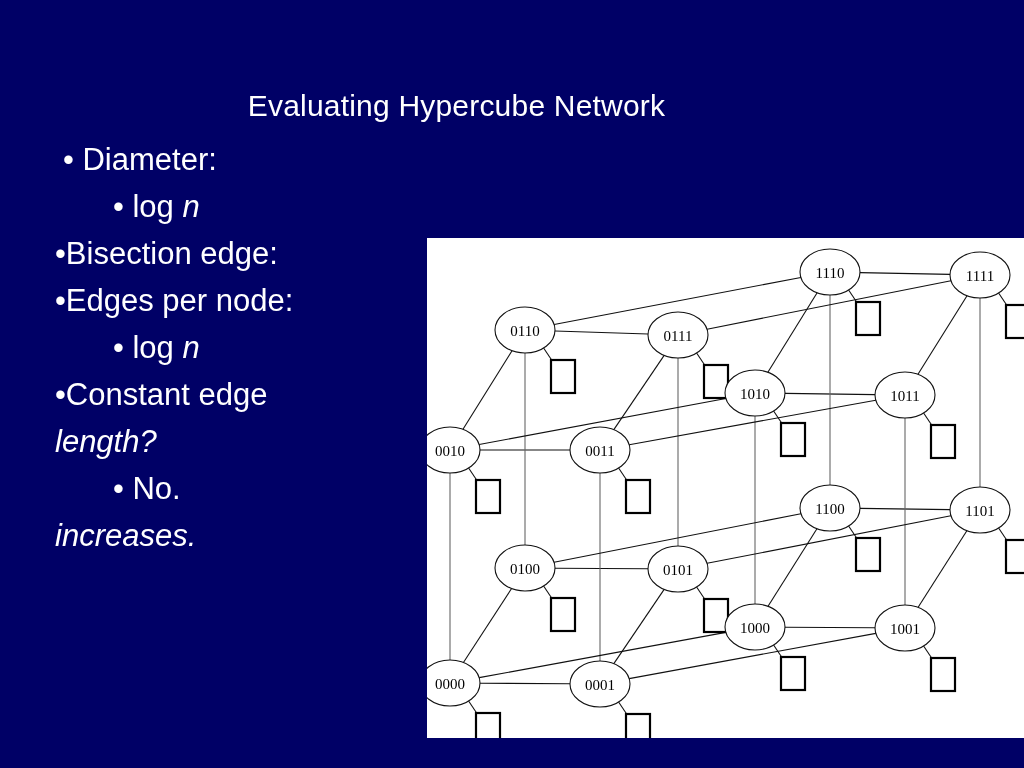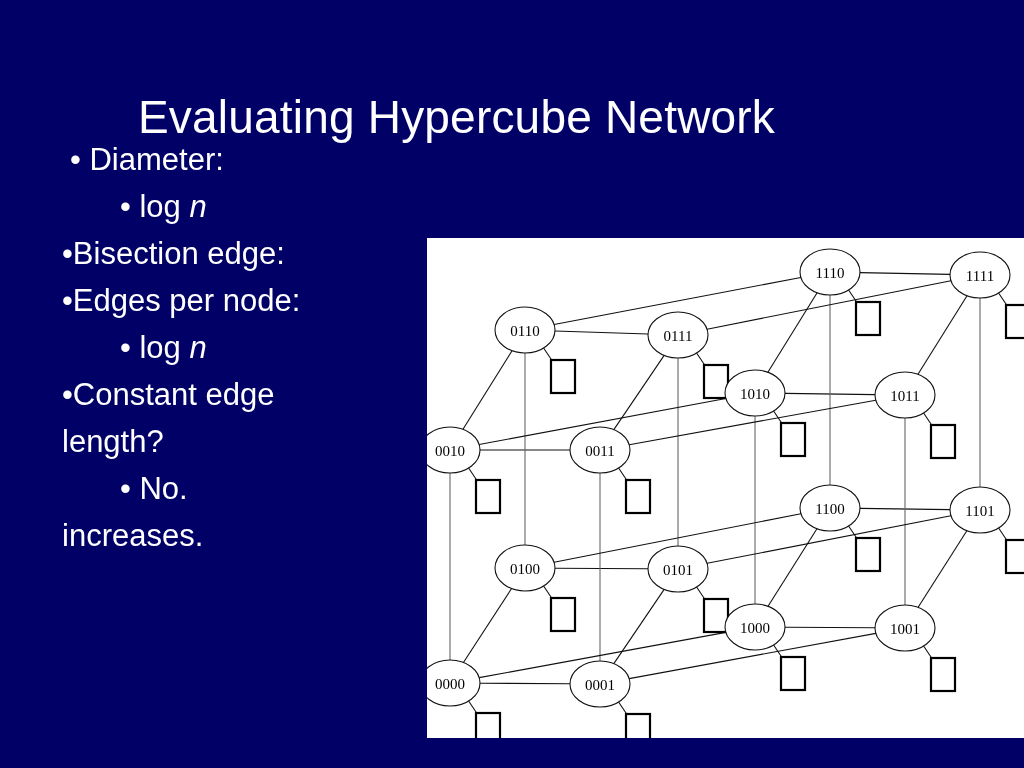--- a/index.html
+++ b/index.html
@@ -16,42 +16,42 @@
     overflow: hidden;
     font-family: "Liberation Sans", sans-serif;
   }
   #slide-title {
     position: absolute;
     left: 0;
     top: 58px;
     width: 913px;
     text-align: center;
     color: #ffffff;
-    font-size: 46px;
+    font-size: 30px;
     font-weight: normal;
     letter-spacing: 0.2px;
     line-height: 56px;
     white-space: nowrap;
   }
   #bullet-area {
     position: absolute;
-    left: 62px;
+    left: 55px;
     top: 136px;
     width: 380px;
   }
   .bline {
     color: #ffffff;
     font-size: 31px;
     line-height: 47px;
     white-space: nowrap;
   }
   .lvl1 { padding-left: 8px; }
   .lvl1b { padding-left: 0px; }
   .lvl2 { padding-left: 58px; }
-  .plain { padding-left: 0px; }
+  .plain { padding-left: 0px; font-style: italic; }
   .bul::before {
     content: "\2022\00a0";
   }
   .bulTight::before {
     content: "\2022";
   }
   .ital {
     font-style: italic;
   }
   #diagram-panel {

